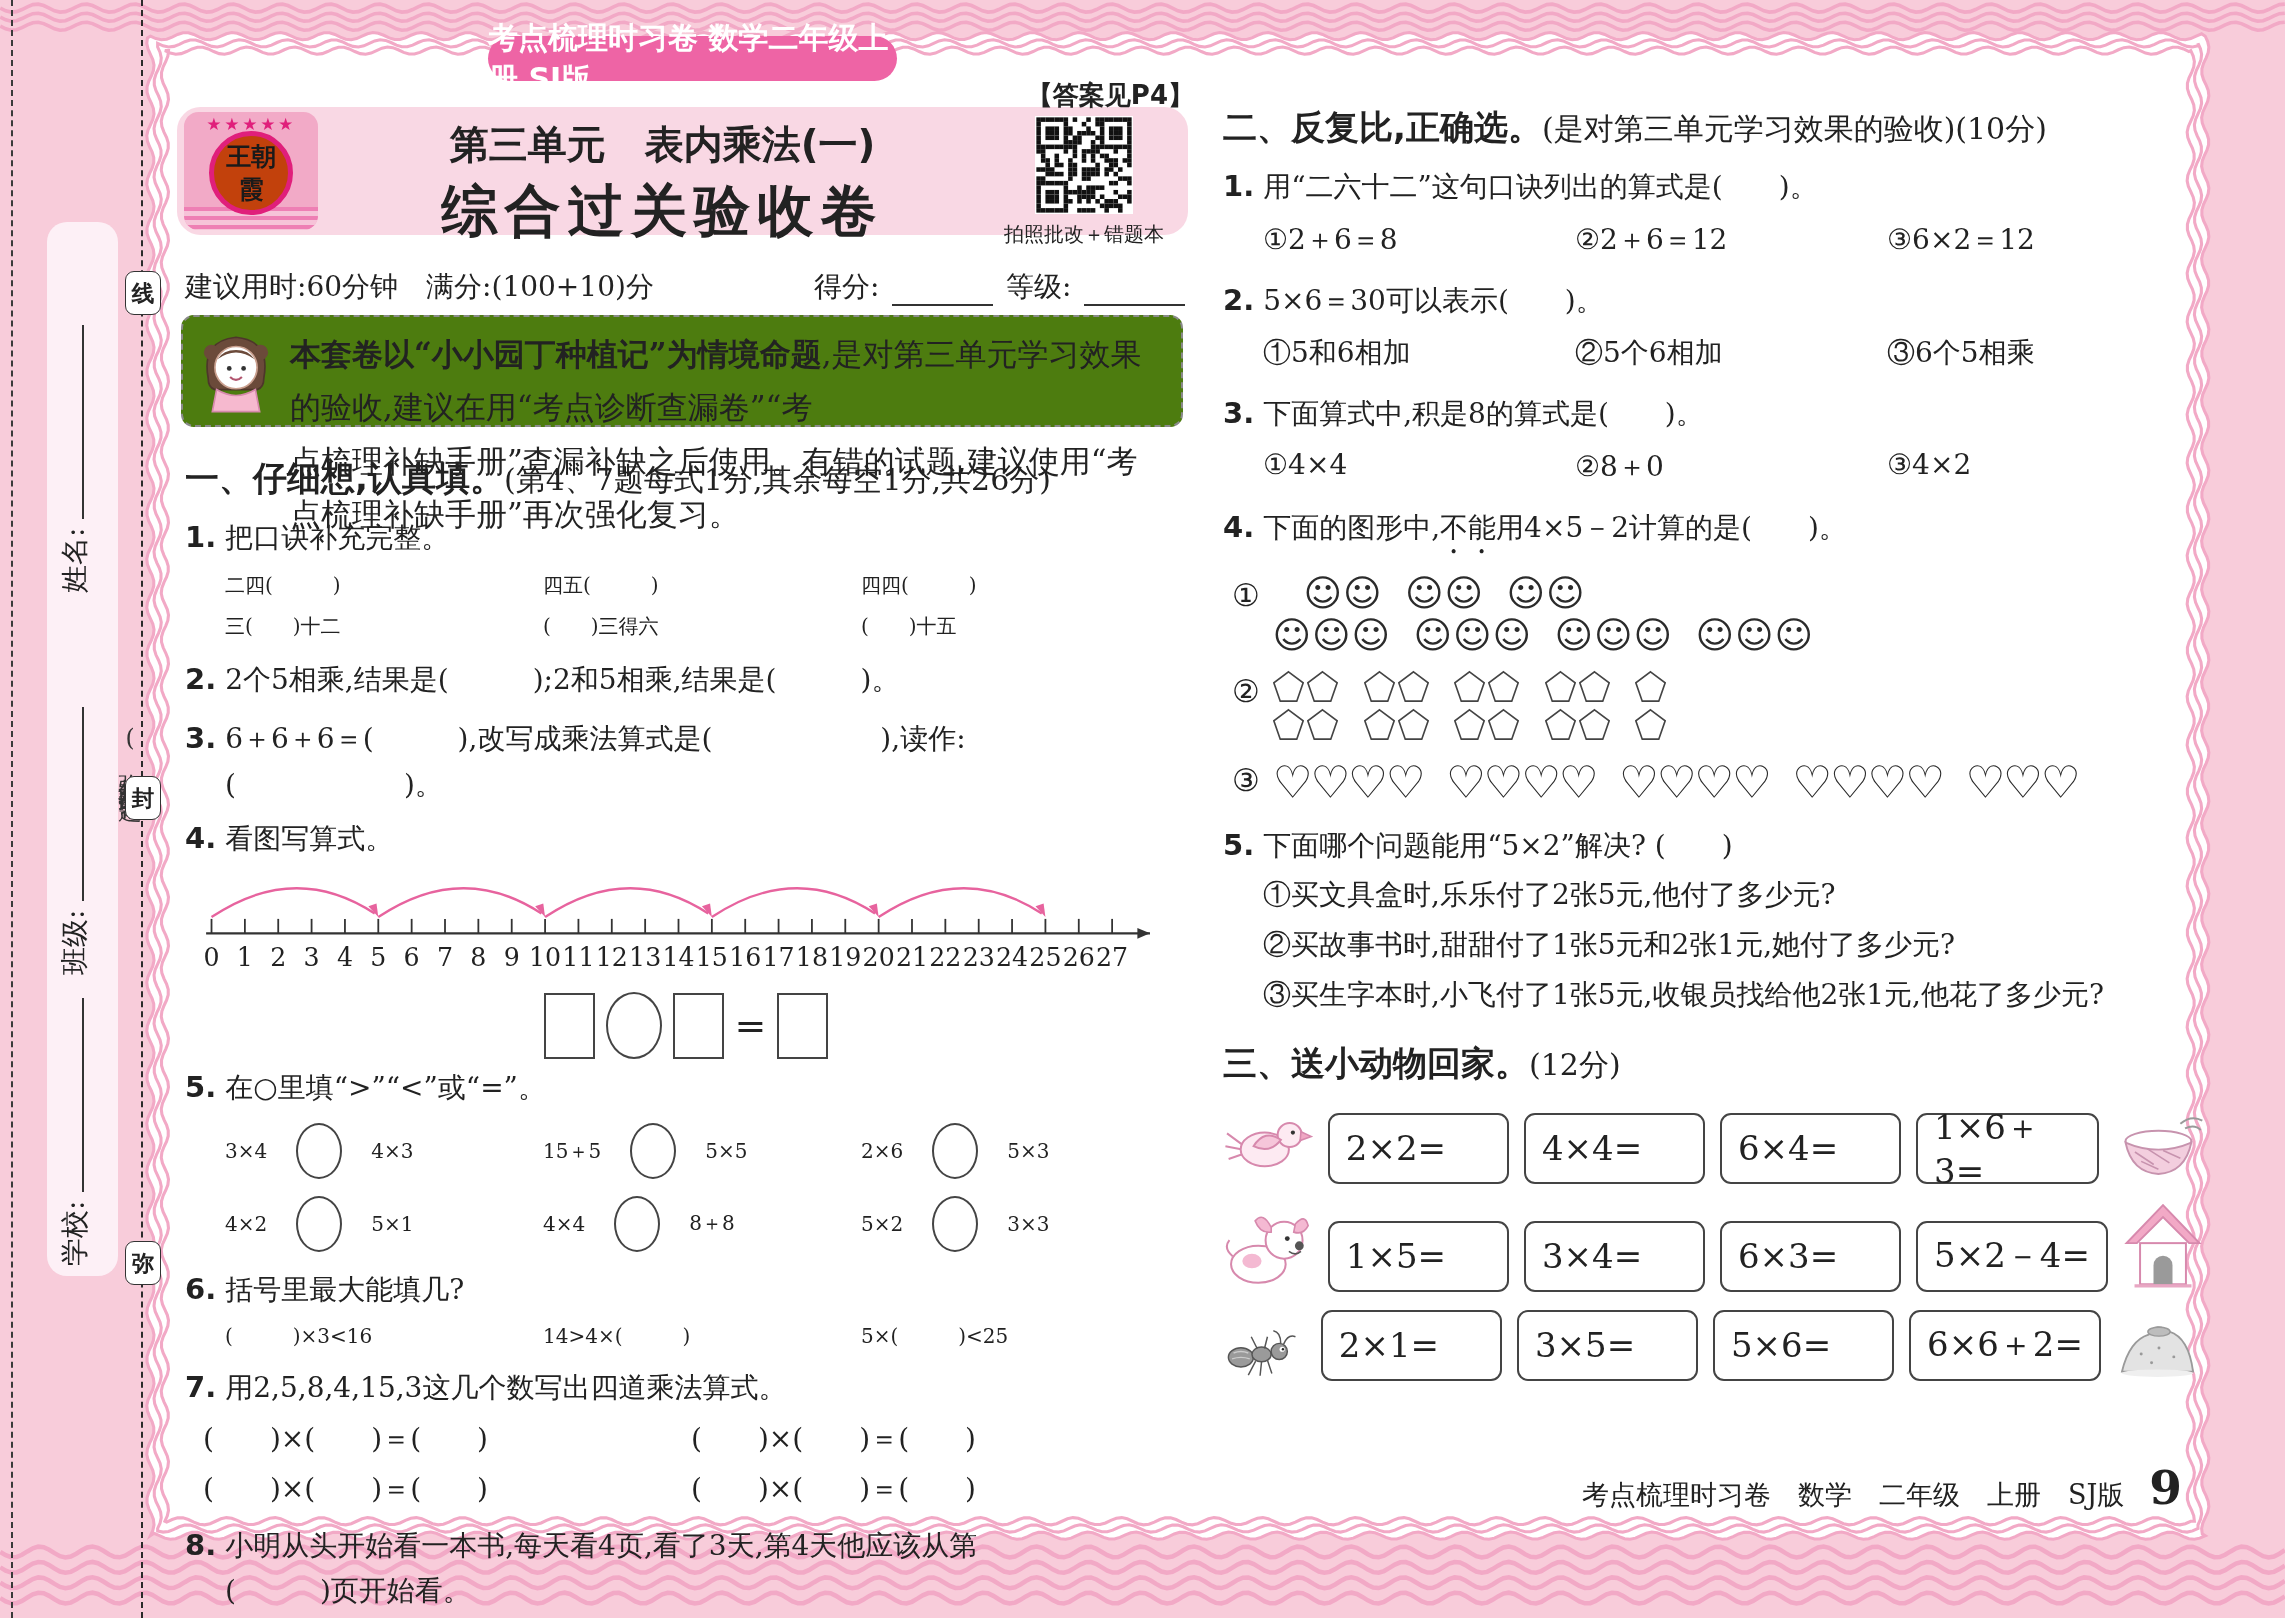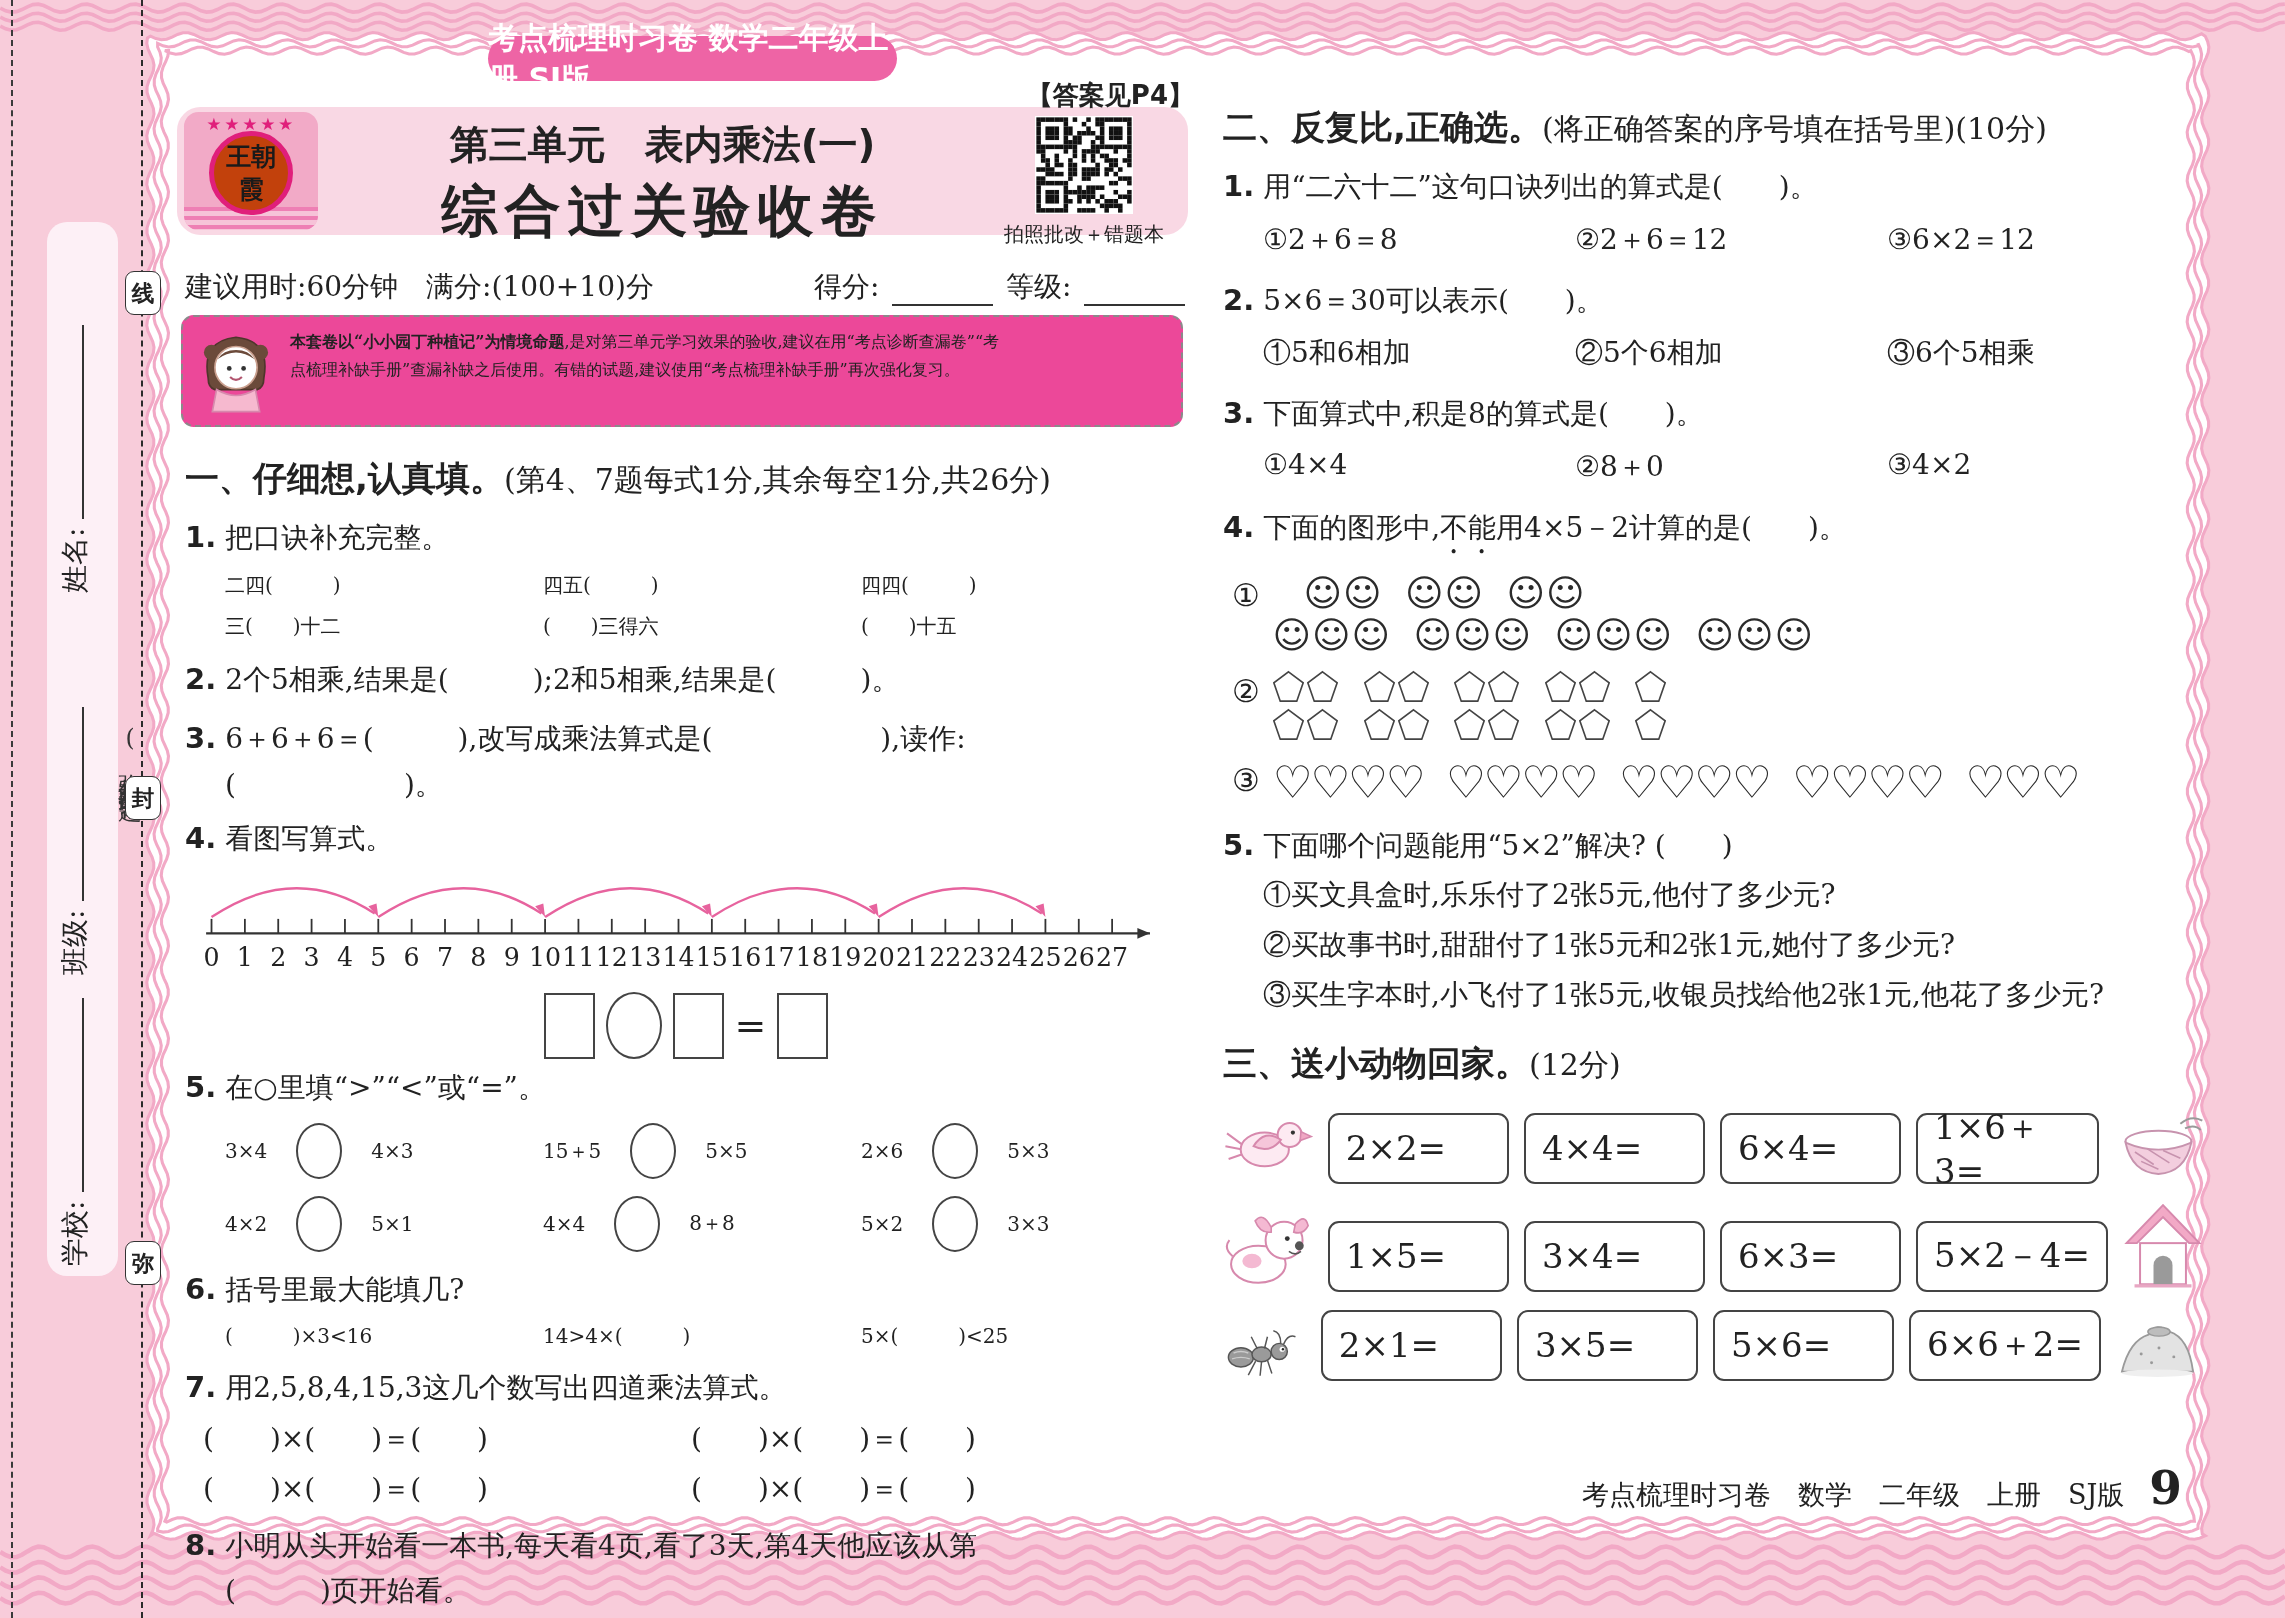--- a/index.html
+++ b/index.html
@@ -38,22 +38,22 @@
   .bigtitle{font-size:56px;font-weight:bold;font-family:"DejaVu Sans",sans-serif;letter-spacing:7.2px;margin-top:1.8px;}
   .qrwrap{position:absolute;right:18px;top:9px;width:172px;text-align:center;}
   .qrcap{font-size:20px;margin-top:3.6px;}
 
   .metarow{position:absolute;left:185px;top:268px;width:1000px;display:flex;justify-content:space-between;
            align-items:baseline;font-size:28px;z-index:3;}
   .scorebit{display:flex;gap:12.7px;align-items:flex-end;}
   .blankline{display:inline-block;width:101px;border-bottom:2.3px solid #333;height:5.4px;}
 
   .notebox{position:absolute;left:181px;top:315px;width:1002px;height:112px;border:2.3px dashed #8a8a8a;
-           border-radius:12.7px;z-index:3;background:#ec4899;box-sizing:border-box;padding:11px 16.3px 9px 107px;
-           font-size:16px;line-height:1.72;}
+           border-radius:12.7px;z-index:3;background:#4d7c0f;box-sizing:border-box;padding:11px 16.3px 9px 107px;
+           font-size:31px;line-height:1.72;}
   .noteavatar{position:absolute;left:14.5px;top:9px;}
 
   
   .leftcol{position:absolute;left:185px;top:456px;width:1002px;z-index:3;}
   .rightcol{position:absolute;left:1223px;top:105px;width:984px;z-index:3;}
   .sec-head{font-size:34px;font-weight:bold;font-family:"DejaVu Sans",sans-serif;}
   .sec-note{font-size:30px;font-weight:normal;font-family:"DejaVu Serif",serif;}
   .q{margin-top:16.3px;font-size:28px;line-height:1.32;}
   .qnum{font-family:"DejaVu Sans",sans-serif;font-weight:bold;font-size:29px;margin-right:9px;}
   .indent{padding-left:40px;}
@@ -596,21 +596,21 @@
       </div>
 
     <div class="q" style="margin-top:18px;">
       <span class="qnum">8.</span><span>小明从头开始看一本书,每天看4页,看了3天,第4天他应该从第</span>
     </div>
     <div class="q indent" style="margin-top:7.2px;">(　　　)页开始看。</div>
   </div>
 
   <div class="rightcol">
     <div class="sec-head">
-      <span>二、反复比,正确选。</span><span class="sec-note">(将正确答案的序号填在括号里)(10分)</span>
+      <span>二、反复比,正确选。</span><span class="sec-note">(是对第三单元学习效果的验收)(10分)</span>
     </div>
 
     <div class="q">
       <span class="qnum">1.</span><span>用“二六十二”这句口诀列出的算式是(　　)。</span>
     </div>
     <div class="optrow" id="s2q1o">
         <span>①2＋6＝8</span>
         <span>②2＋6＝12</span>
         <span>③6×2＝12</span>
       </div>

